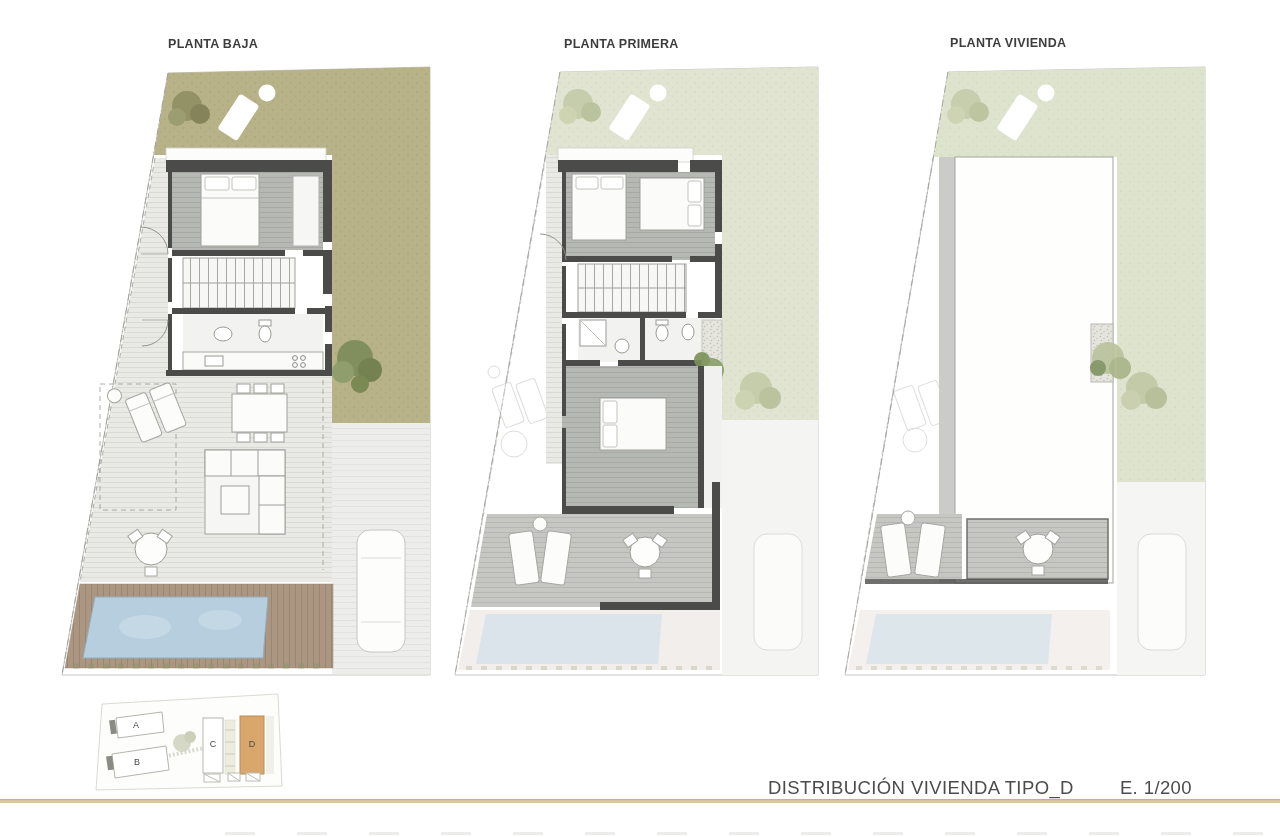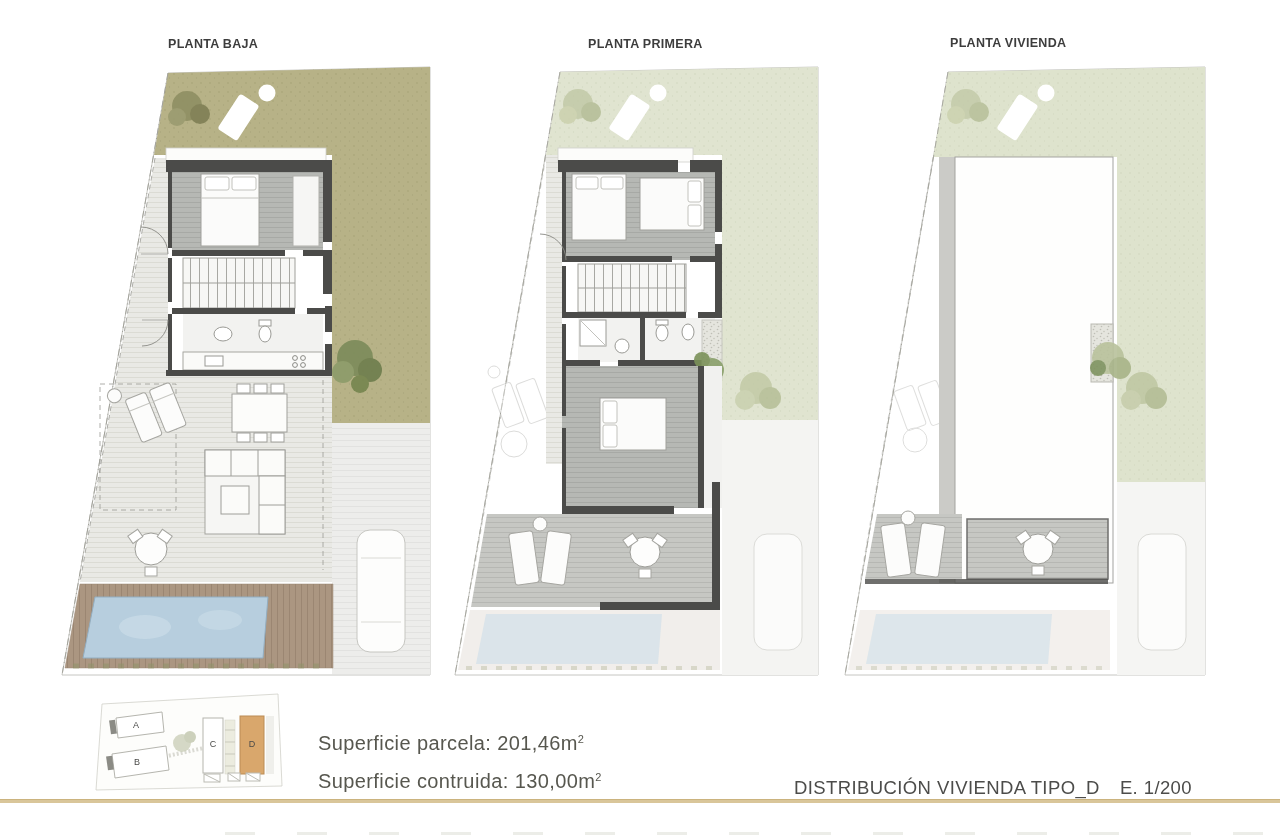--- a/index.html
+++ b/index.html
@@ -4,21 +4,21 @@
 <style>
   html,body{margin:0;padding:0;background:#ffffff;}
   #page{position:relative;width:1280px;height:837px;background:#fff;overflow:hidden;
         font-family:"Liberation Sans",sans-serif;}
   .plan-title{position:absolute;font-size:12.5px;font-weight:bold;color:#3d3d3d;
               letter-spacing:.3px;white-space:nowrap;}
   .plan-svg{position:absolute;}
   #legend{position:absolute;left:318px;top:722px;font-size:20px;font-weight:300;
           color:#57574f;letter-spacing:.4px;line-height:34px;}
   #legend sup{font-size:11px;vertical-align:7px;}
-  #footer{position:absolute;top:777px;right:88px;display:flex;column-gap:20px;
+  #footer{position:absolute;top:777px;right:88px;display:flex;column-gap:46px;
           font-size:18.5px;font-weight:300;color:#4c4c4a;letter-spacing:.4px;}
   #tan-rule{position:absolute;left:0;top:799px;width:1280px;height:3px;
             background:#d9c69a;border-top:1px solid #cbb37e;}
   #bottom-dashes{position:absolute;left:225px;right:0;bottom:2px;height:3px;
                  background:repeating-linear-gradient(90deg,#ecede8 0 30px,transparent 30px 72px);}
   svg text{font-family:"Liberation Sans",sans-serif;}
   .lot-label{font-size:9px;fill:#4a4a48;}
 </style>
 </head>
 <body>
@@ -62,21 +62,21 @@
           <circle cx="6.5" cy="7" r="0.7" fill="#aaa67c"></circle>
       </pattern>
       <pattern id="pat-speck-pale" patternUnits="userSpaceOnUse" width="9" height="9">
         <circle cx="2" cy="3" r="0.7" fill="#cdd2ba"></circle>
           <circle cx="6.5" cy="7" r="0.7" fill="#d4d9c2"></circle>
       </pattern>
     </defs>
   </svg>
 
   <div class="plan-title" style="left:168px;top:37px">PLANTA BAJA</div>
-  <div class="plan-title" style="left:588px;top:37px">PLANTA PRIMERA</div>
+  <div class="plan-title" style="left:564px;top:37px">PLANTA PRIMERA</div>
   <div class="plan-title" style="left:950px;top:36px">PLANTA VIVIENDA</div>
 
   <svg class="plan-svg" style="left:55px;top:62px" width="385" height="620" viewBox="0 0 385 620">
     <polygon points="113,11 375,5 375,613 7,613" fill="#ffffff" stroke="#b8b8b2" stroke-width="0.8"></polygon>
     <g>
       <polygon points="113,11 375,5 375,361 277,361 277,93 99,93" fill="#b7b287"></polygon>
       <polygon points="113,11 375,5 375,361 277,361 277,93 99,93" fill="url(#pat-speck-olive)"></polygon>
     </g>
     <line x1="113" y1="11" x2="7" y2="613" stroke="#a2a29a" stroke-width="1" stroke-dasharray="7 3 1 3"></line>
     <rect x="277" y="361" width="98" height="252" fill="url(#pat-drive)"></rect>
@@ -408,24 +408,20 @@
       <rect x="122" y="88" width="16" height="8"></rect>
         <line x1="122" y1="88" x2="138" y2="96"></line>
       <rect x="146" y="87" width="12" height="8"></rect>
         <line x1="146" y1="87" x2="158" y2="95"></line>
       <rect x="164" y="87" width="14" height="8"></rect>
         <line x1="164" y1="87" x2="178" y2="95"></line>
       <rect x="184" y="30" width="8" height="58" fill="#efefeb" stroke="none"></rect>
     </g>
   </svg>
 
-  <div id="legend">
-    <div><span>Superficie parcela: 201,46m</span><sup>2</sup></div>
-    <div><span>Superficie contruida: 130,00m</span><sup>2</sup></div>
-  </div>
 
   <div id="footer">
     <span>DISTRIBUCIÓN VIVIENDA TIPO_D</span>
     <span>E. 1/200</span>
   </div>
   <div id="tan-rule"></div>
   <div id="bottom-dashes"></div>
 
 </div>
 

